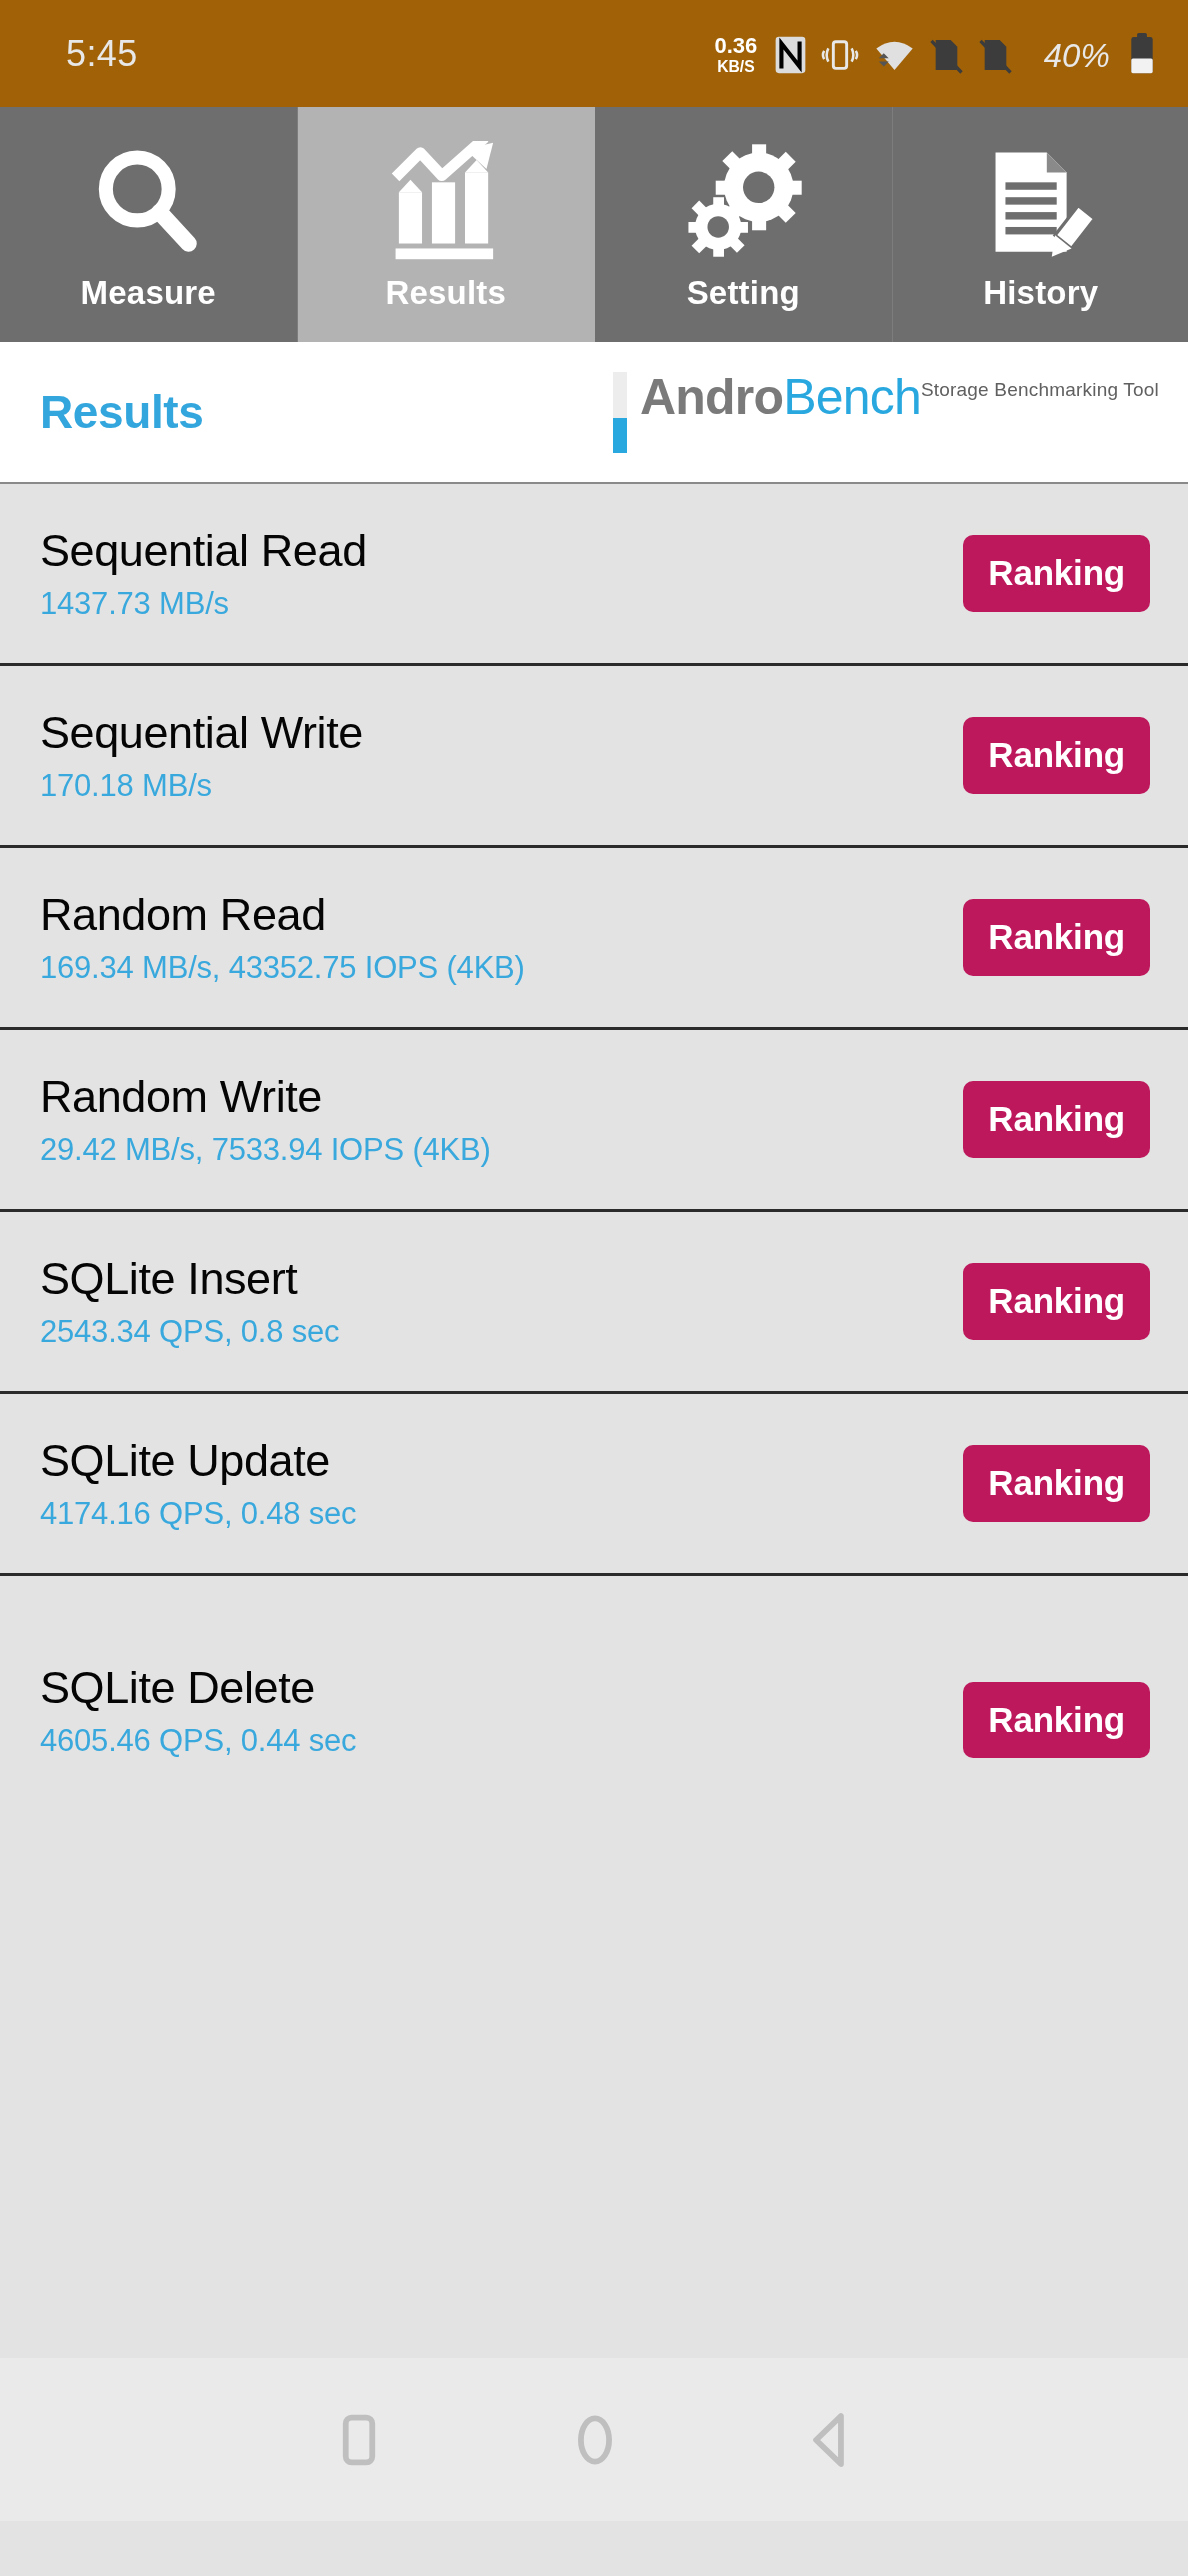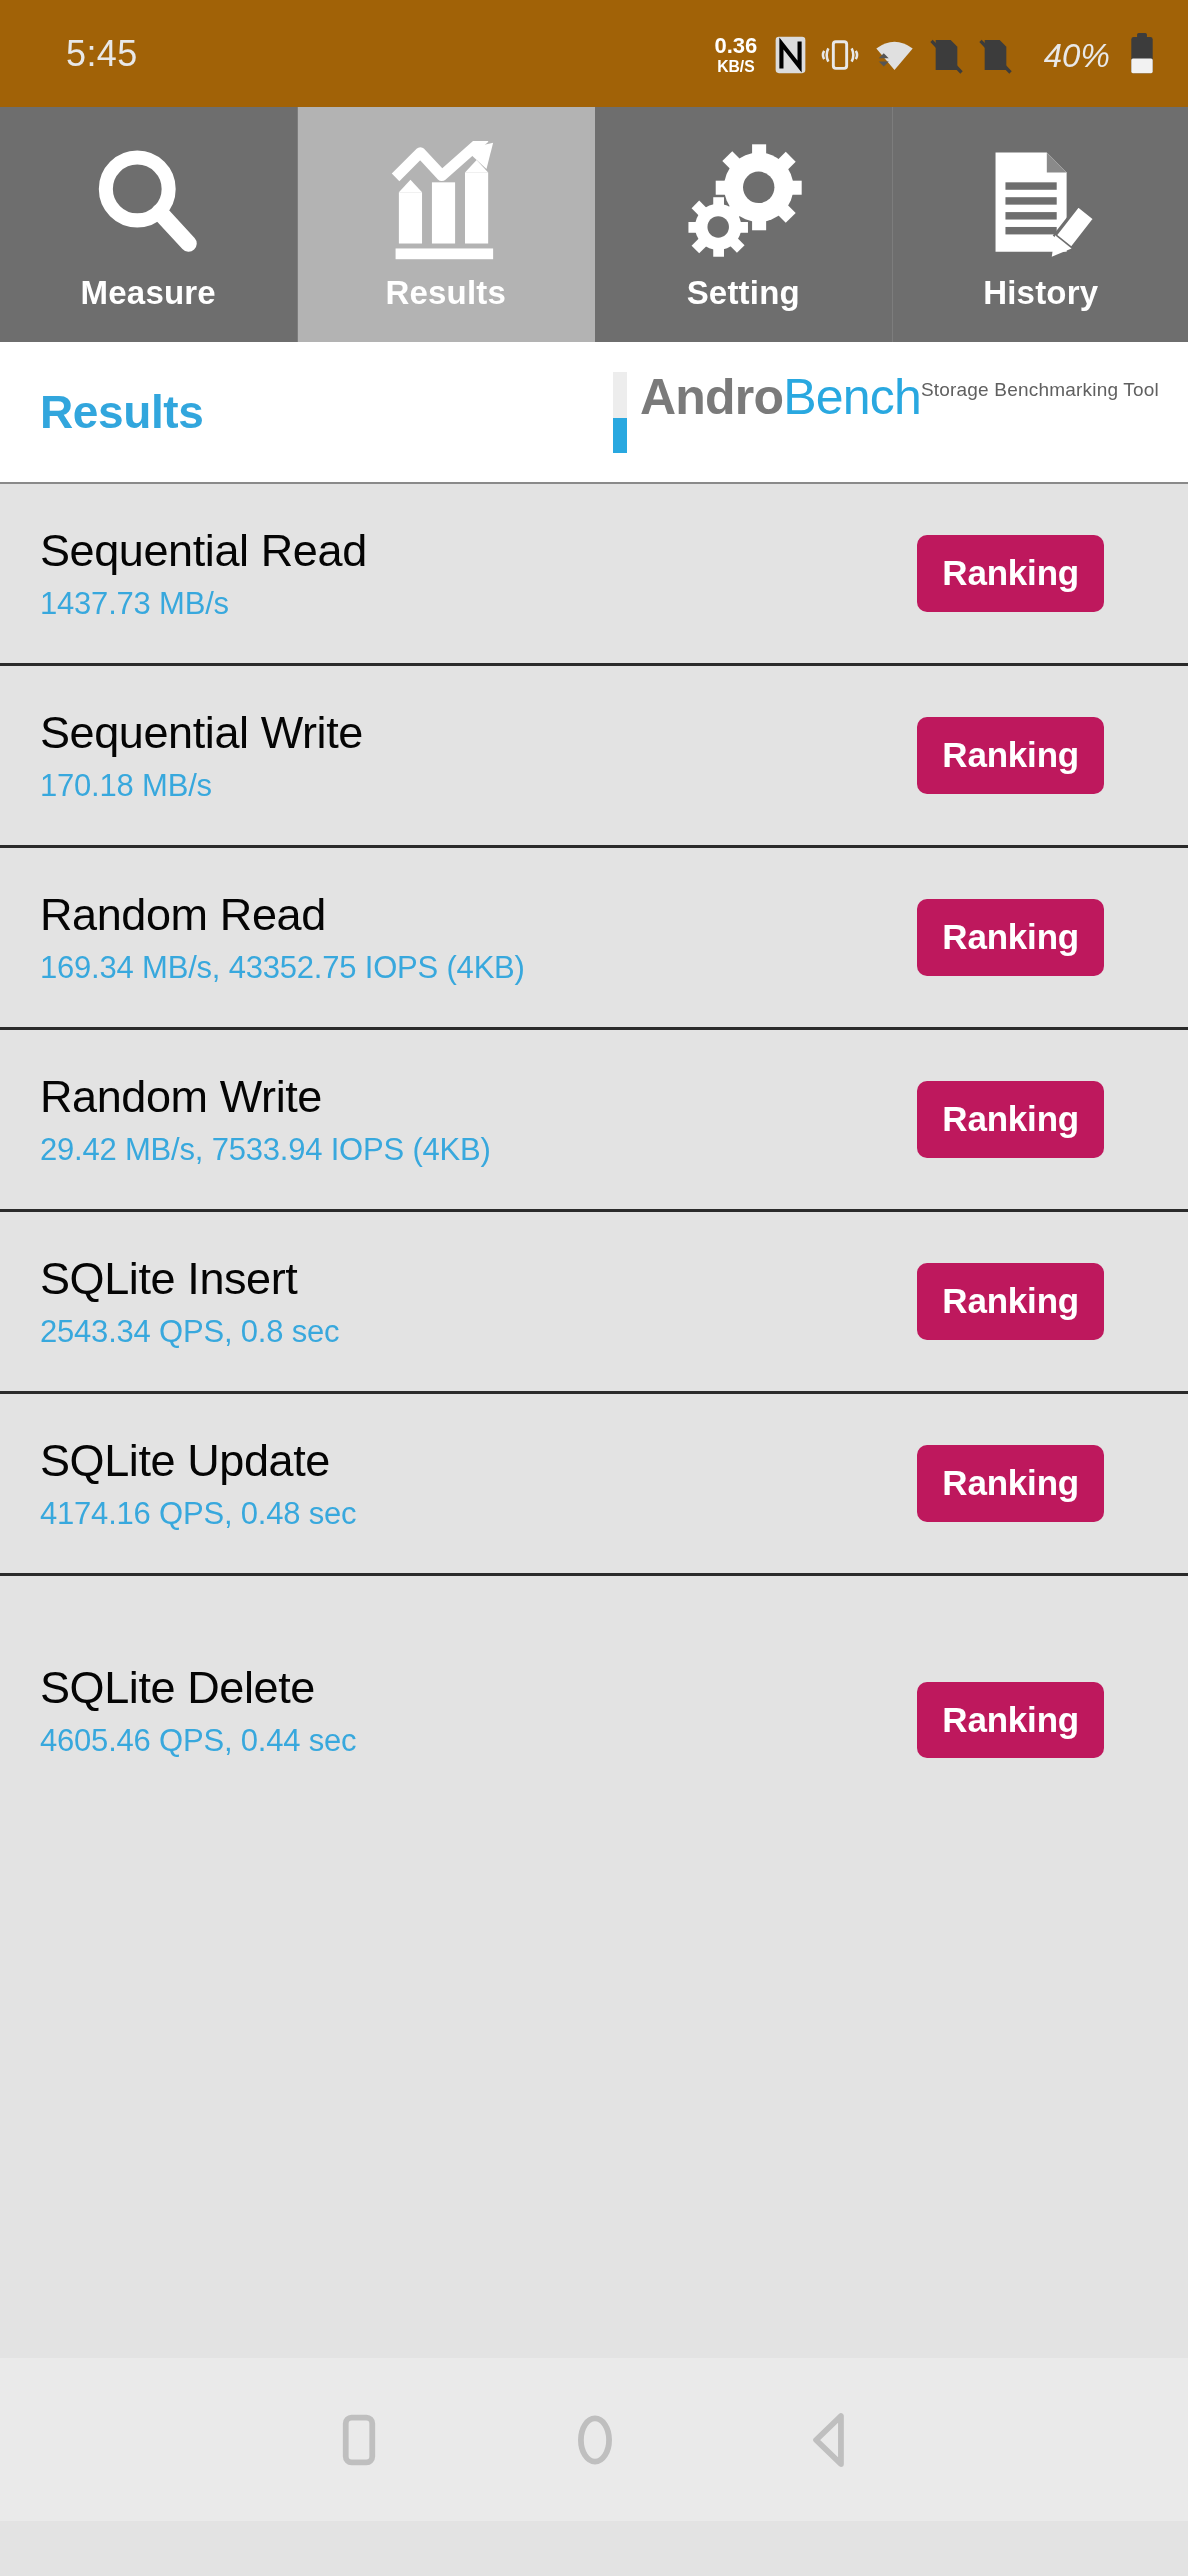--- a/index.html
+++ b/index.html
@@ -123,21 +123,21 @@
   
   .content {
     background: #e3e3e3;
     height: 1874px;
   }
   .result-row {
     height: 182px;
     border-bottom: 3.3px solid #2b2b2b;
     display: flex;
     align-items: center;
-    padding: 0 85px 0 40px;
+    padding: 0 39px 0 40px;
     position: relative;
   }
   .row-texts { flex: 1; display: flex; flex-direction: column; }
   .row-title {
     font-size: 45px;
     color: #050505;
     letter-spacing: -0.4px;
     line-height: 1.06;
   }
   .row-value {

